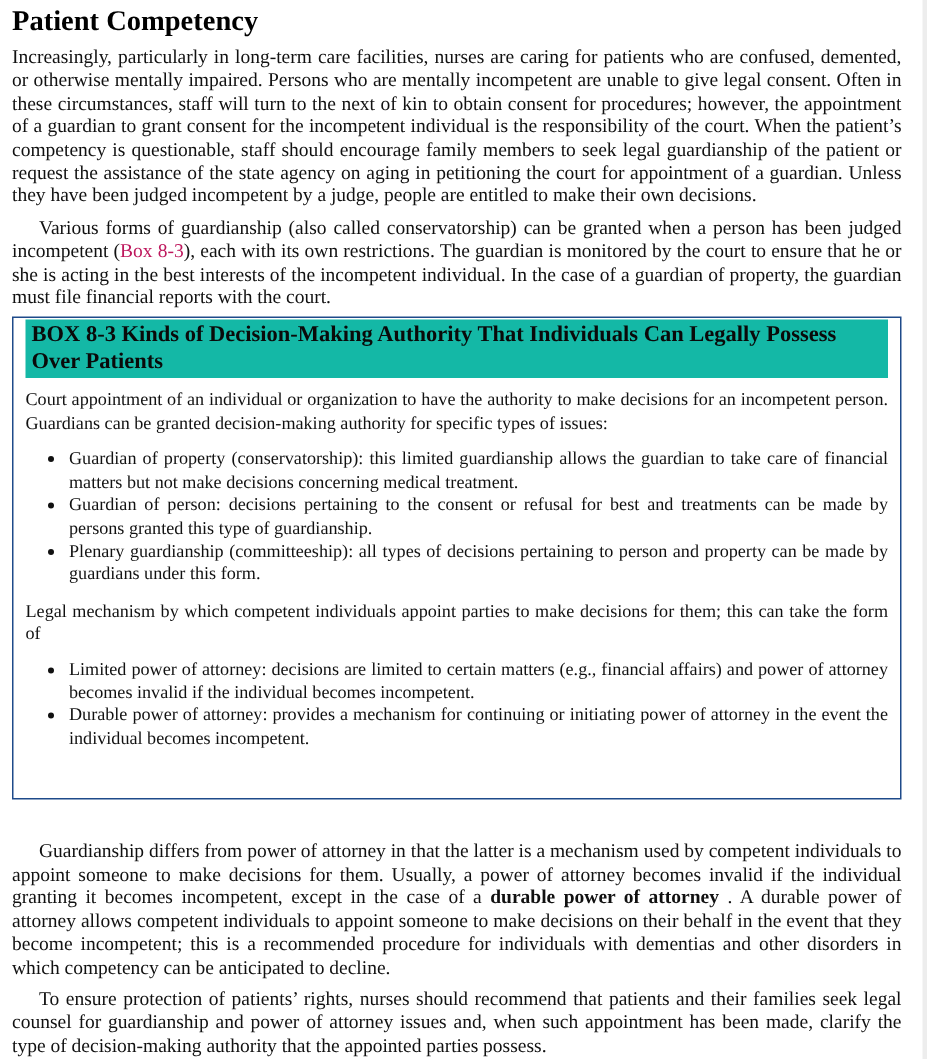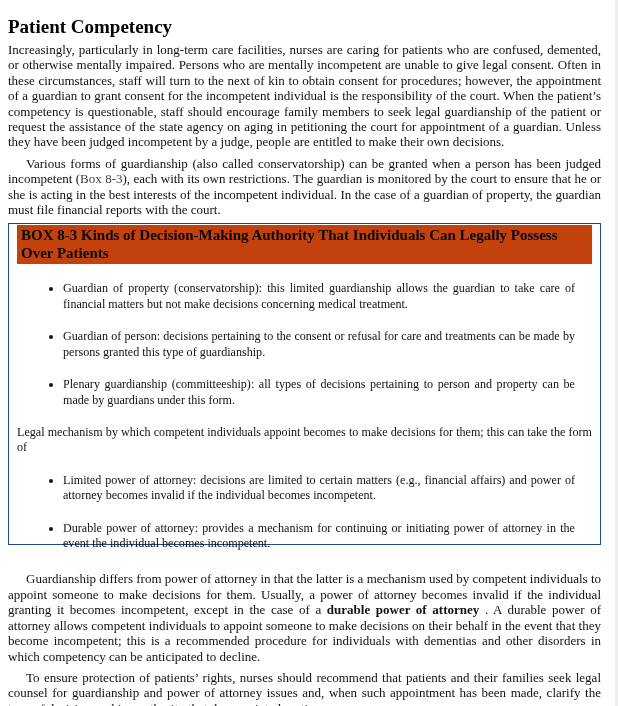--- a/index.html
+++ b/index.html
@@ -26,46 +26,46 @@
     .page {
       position: absolute;
       left: 8px;
       top: 0;
       width: 593px;
     }
     h1.title {
       font-family: "Liberation Serif", "DejaVu Serif", serif;
       font-size: 19px;
       font-weight: bold;
-      margin: 16px 0 4px 0;
+      margin: 4px 0 4px 0;
       line-height: 22px;
       color: #000;
     }
     p.body {
       font-size: 13px;
       line-height: 15.4px;
       text-align: justify;
       margin: 0 0 6px 0;
     }
     p.body.indent {
       text-indent: 18px;
     }
     a.xref {
-      color: #404040;
+      color: #be185d;
       text-decoration: none;
     }
     .box {
       border: 1.5px solid #1e4a8a;
       margin: 4px 0 0 0;
       padding: 1px 8px 10px 8px;
       height: 322px;
       box-sizing: border-box;
     }
     .box-title {
-      background: #c2410c;
+      background: #14b8a6;
       color: #0a0a0a;
       font-size: 15px;
       font-weight: bold;
       line-height: 18px;
       padding: 1px 4px 2px 4px;
       margin: 0 0 7px 0;
     }
     .box h3 {
       font-size: 12.5px;
       font-weight: bold;
@@ -79,21 +79,21 @@
       text-align: justify;
     }
     .box ul {
       margin: 0 0 9px 0;
       padding-left: 29px;
     }
     .box li {
       font-size: 12.1px;
       line-height: 15.4px;
       text-align: justify;
-      margin: 17px;
+      margin: 0;
     }
     .spacer {
       height: 26px;
     }
   </style>
 </head>
 <body>
 
 <div class="right-strip"></div>
 
@@ -101,27 +101,28 @@
 
   <h1 class="title">Patient Competency</h1>
 
   <p class="body">Increasingly, particularly in long-term care facilities, nurses are caring for patients who are confused, demented, or otherwise mentally impaired. Persons who are mentally incompetent are unable to give legal consent. Often in these circumstances, staff will turn to the next of kin to obtain consent for procedures; however, the appointment of a guardian to grant consent for the incompetent individual is the responsibility of the court. When the patient’s competency is questionable, staff should encourage family members to seek legal guardianship of the patient or request the assistance of the state agency on aging in petitioning the court for appointment of a guardian. Unless they have been judged incompetent by a judge, people are entitled to make their own decisions.</p>
 
   <p class="body indent"><span>Various forms of guardianship (also called conservatorship) can be granted when a person has been judged incompetent (</span><a class="xref" href="#">Box 8-3</a><span>), each with its own restrictions. The guardian is monitored by the court to ensure that he or she is acting in the best interests of the incompetent individual. In the case of a guardian of property, the guardian must file financial reports with the court.</span></p>
 
   <div class="box">
     <div class="box-title">BOX 8-3 Kinds of Decision-Making Authority That Individuals Can Legally Possess Over Patients</div>
 
+    <p>Court appointment of an individual or organization to have the authority to make decisions for an incompetent person. Guardians can be granted decision-making authority for specific types of issues:</p>
     <ul>
       <li>Guardian of property (conservatorship): this limited guardianship allows the guardian to take care of financial matters but not make decisions concerning medical treatment.</li>
-      <li>Guardian of person: decisions pertaining to the consent or refusal for care and treatments can be made by persons granted this type of guardianship.</li>
+      <li>Guardian of person: decisions pertaining to the consent or refusal for best and treatments can be made by persons granted this type of guardianship.</li>
       <li>Plenary guardianship (committeeship): all types of decisions pertaining to person and property can be made by guardians under this form.</li>
     </ul>
 
-    <p>Legal mechanism by which competent individuals appoint becomes to make decisions for them; this can take the form of</p>
+    <p>Legal mechanism by which competent individuals appoint parties to make decisions for them; this can take the form of</p>
     <ul>
       <li>Limited power of attorney: decisions are limited to certain matters (e.g., financial affairs) and power of attorney becomes invalid if the individual becomes incompetent.</li>
       <li>Durable power of attorney: provides a mechanism for continuing or initiating power of attorney in the event the individual becomes incompetent.</li>
     </ul>
   </div>
 
   <div class="spacer"></div>
 
   <p class="body indent"><span>Guardianship differs from power of attorney in that the latter is a mechanism used by competent individuals to appoint someone to make decisions for them. Usually, a power of attorney becomes invalid if the individual granting it becomes incompetent, except in the case of a </span><b>durable power of attorney</b><span> . A durable power of attorney allows competent individuals to appoint someone to make decisions on their behalf in the event that they become incompetent; this is a recommended procedure for individuals with dementias and other disorders in which competency can be anticipated to decline.</span></p>
 

